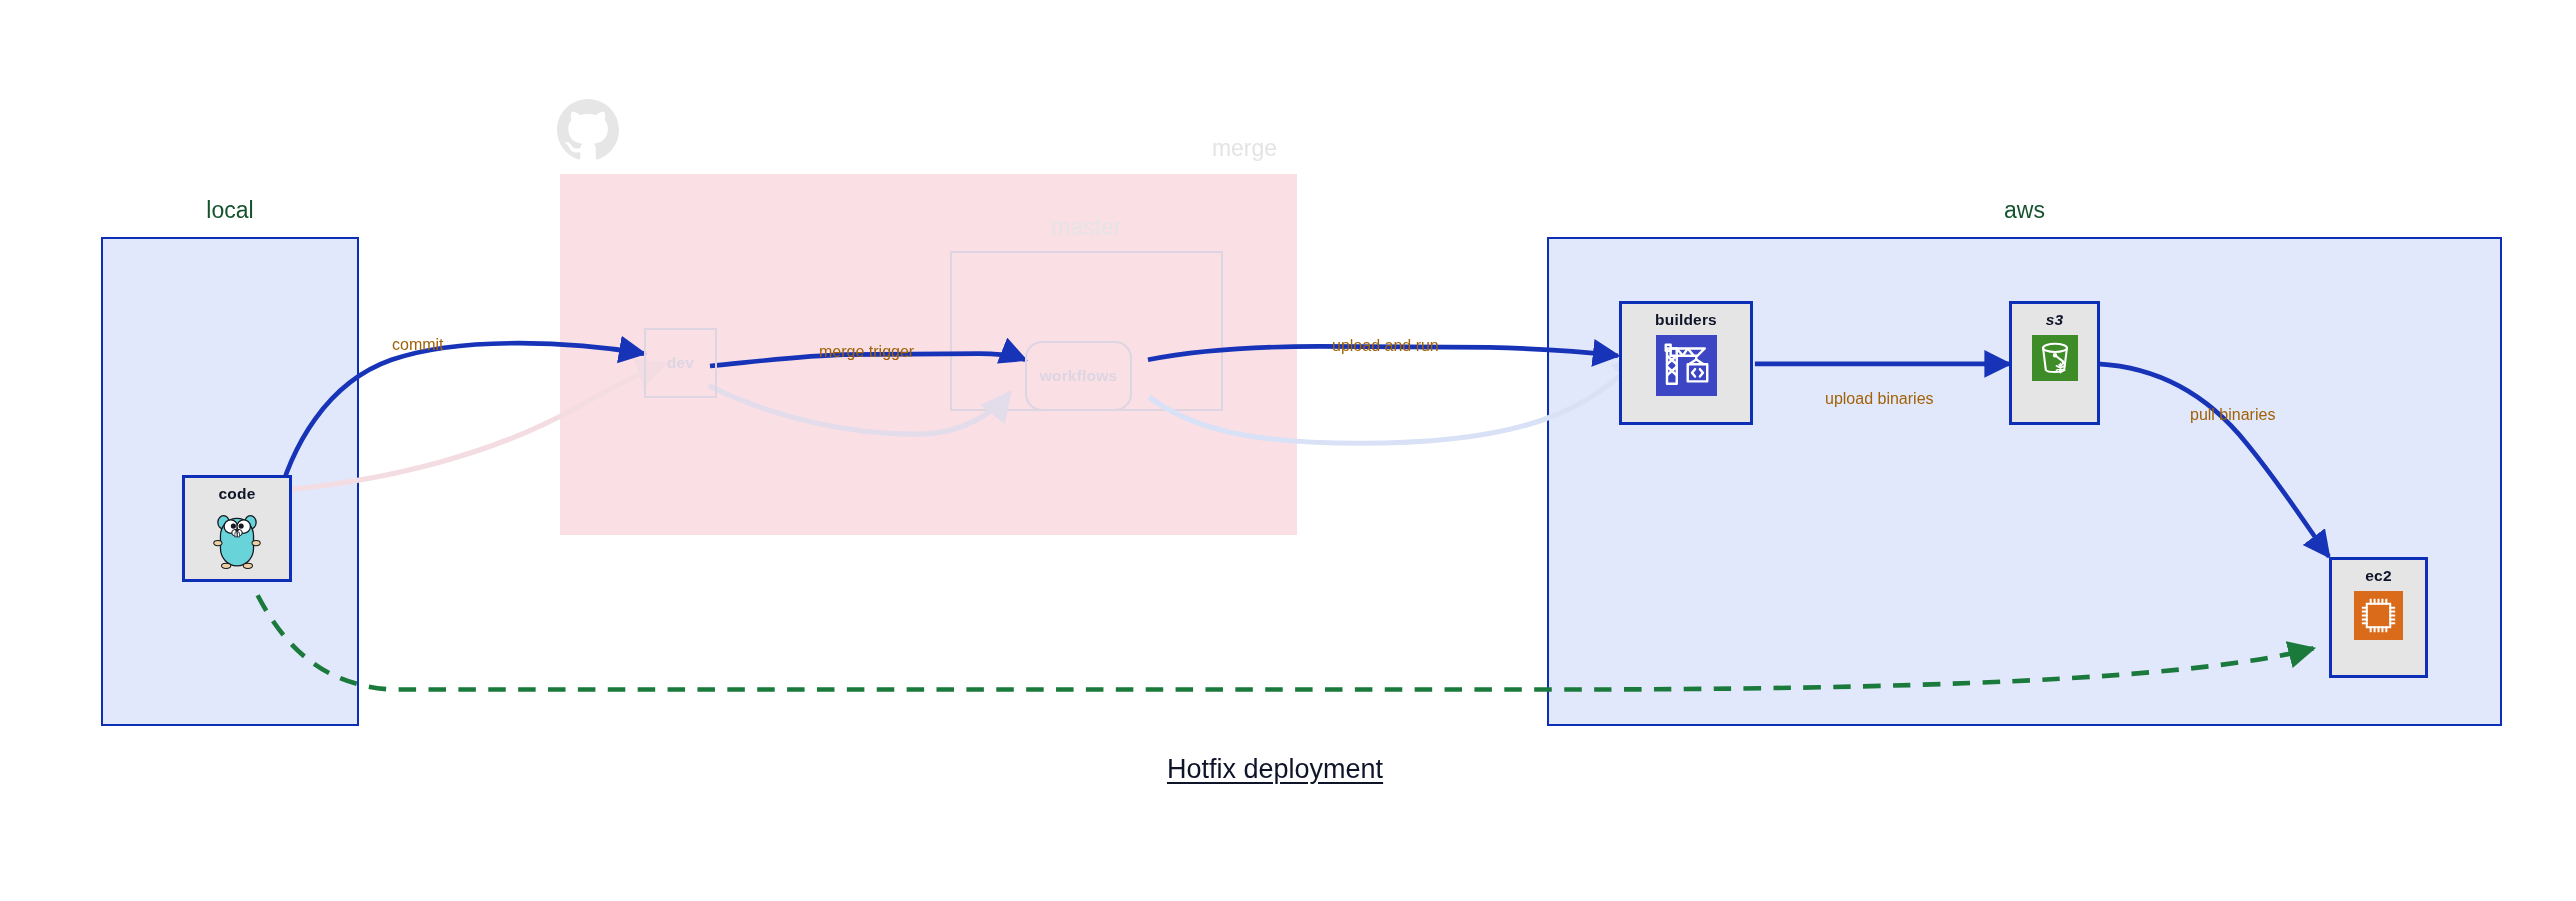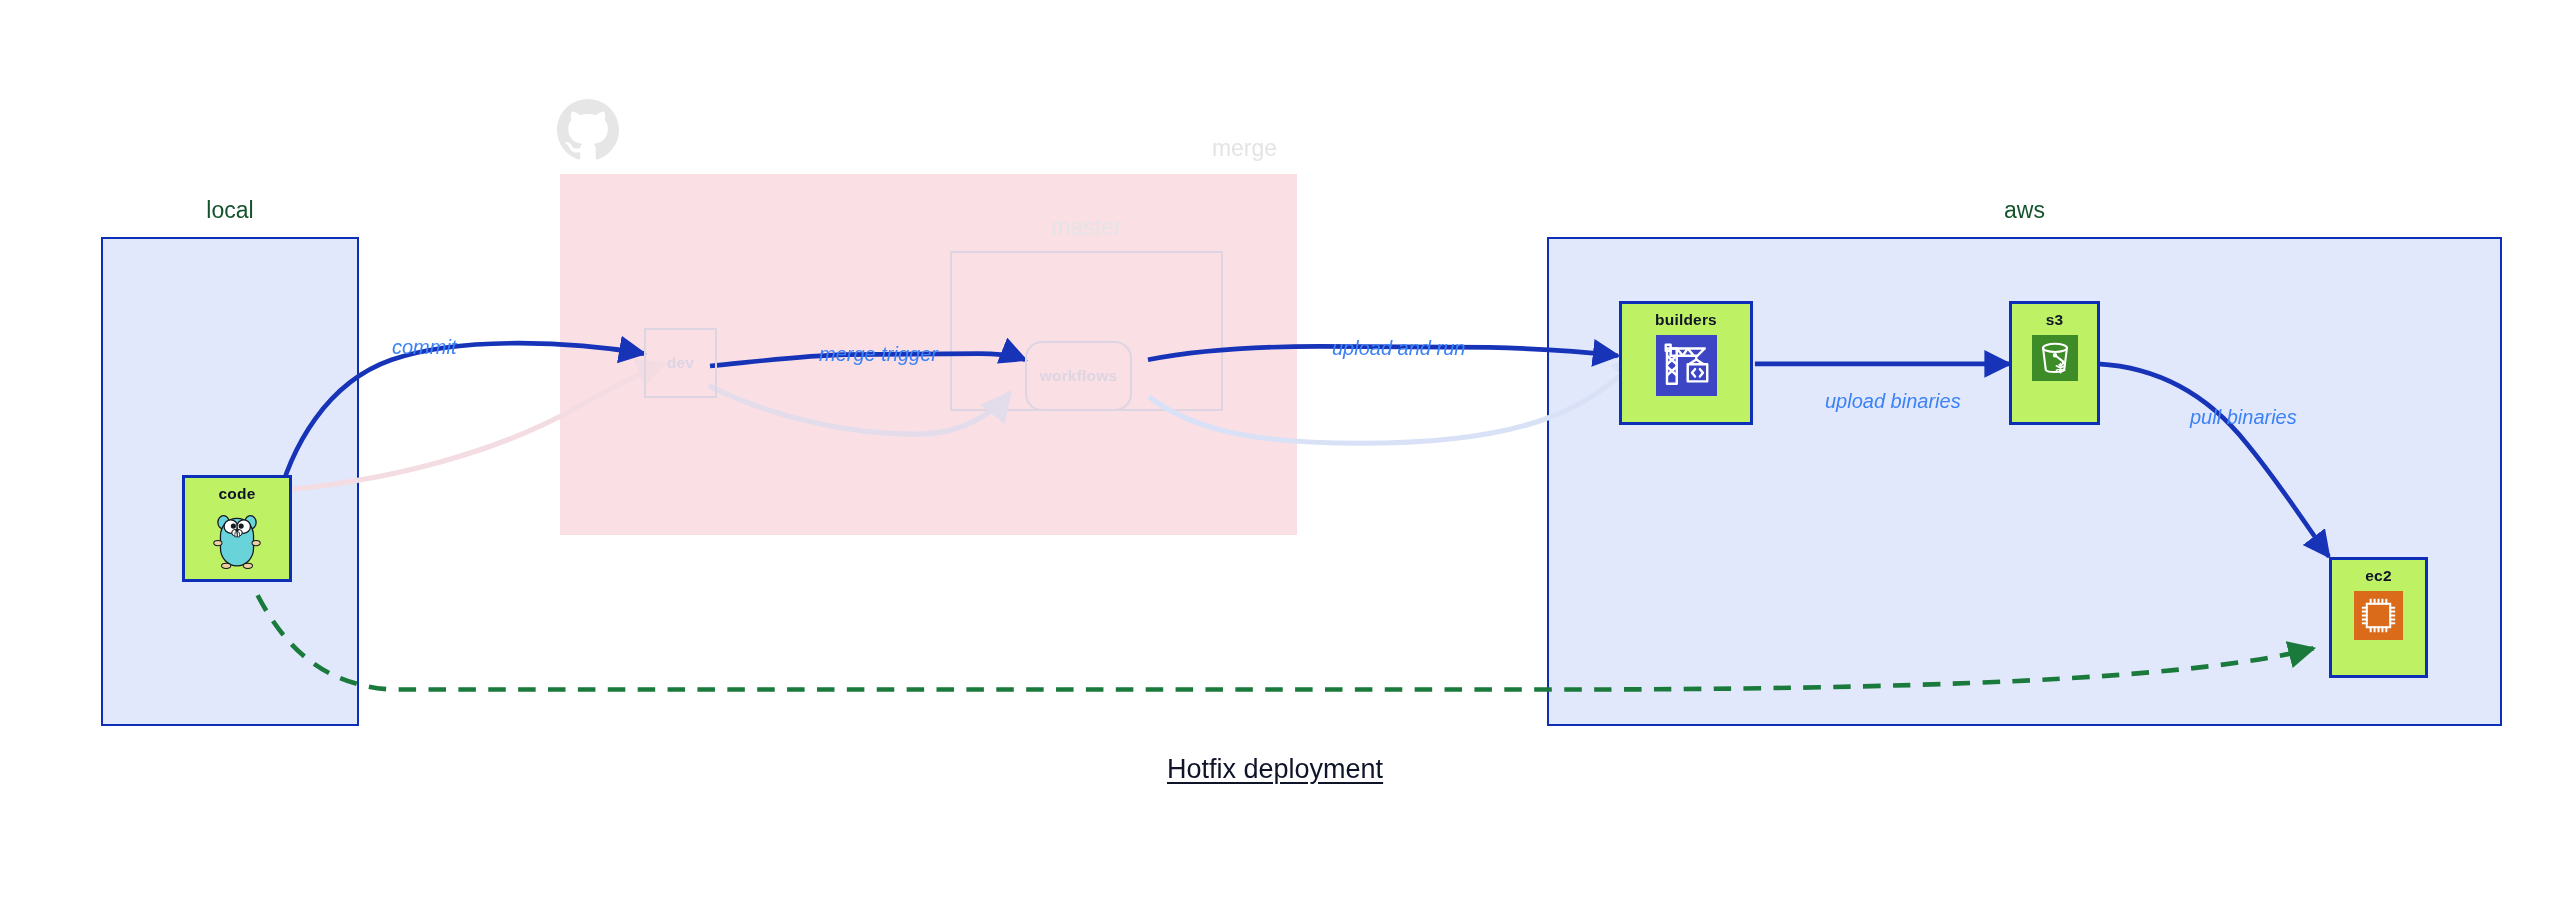--- a/index.html
+++ b/index.html
@@ -50,21 +50,21 @@
     white-space: nowrap;
     text-align: center;
   }
   .group-title.faded {
     color: #e4e4e6;
   }
   
   .node {
     position: absolute;
     box-sizing: border-box;
-    background: #bef264;
+    background: #e5e5e5;
     border: 3.1px solid #0d2fb8;
     display: flex;
     flex-direction: column;
     align-items: center;
   }
   .node-label {
     font-size: 15.5px;
     font-weight: bold;
     color: #0f1429;
     margin-top: 7.2px;
@@ -79,23 +79,22 @@
     border: 2.1px solid #ddd5e2;
     justify-content: center;
   }
   .node.faded .node-label {
     color: #ddd5e2;
     margin: 0;
   }
   
   .edge-label {
     position: absolute;
-    font-size: 20px;
-    font-style: italic;
-    color: #3b82f6;
+    font-size: 16px;
+    color: #a16207;
     white-space: nowrap;
     font-family: "Liberation Sans", sans-serif;
     background: transparent;
   }
   
   .diagram-title {
     position: absolute;
     font-size: 27px;
     color: #0f1429;
     text-decoration: underline;
@@ -228,21 +227,21 @@
           <path d="M34 22 L44 34 M52 22 L44 34 M52 22 L62 34"></path>
 
           <path d="M66 34 L66 40 M54 48 L66 40 L78 48"></path>
           <rect x="52" y="48" width="32" height="28"></rect>
           <path d="M64 56 L59 62 L64 68 M72 56 L77 62 L72 68" stroke-linecap="round"></path>
         </g>
       </svg>
     </span>
   </div>
 
-  <div class="node" style="left:2009px; top:301px; width:91px; height:124px;">
+  <div class="node" style="left:2009px; top:301px; width:91px; height:124px;font-style:italic;">
     <span class="node-label">s3</span>
     <span class="node-icon">
       <svg width="46" height="46" viewBox="0 0 100 100">
         <rect x="0" y="0" width="100" height="100" fill="#3e8c28"></rect>
         <g fill="none" stroke="#ffffff" stroke-width="4.5" stroke-linecap="round" stroke-linejoin="round">
           <ellipse cx="50" cy="28" rx="26" ry="9"></ellipse>
           <path d="M24 28 L30 76 C34 82, 66 82, 70 76 L76 28"></path>
           <path d="M50 44 L68 58"></path>
           <circle cx="50" cy="44" r="2.6" fill="#ffffff"></circle>
           <path d="M66 54 L72 62 L64 66 Z" fill="#ffffff" stroke="none"></path>

